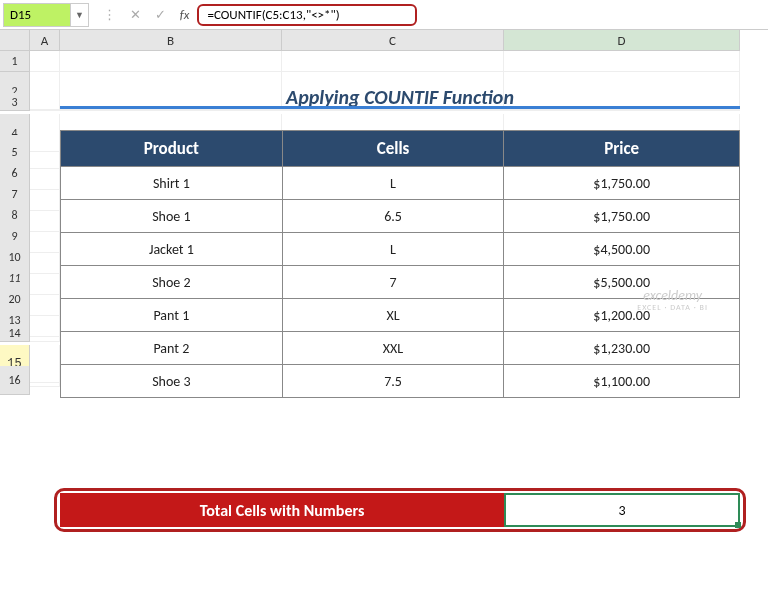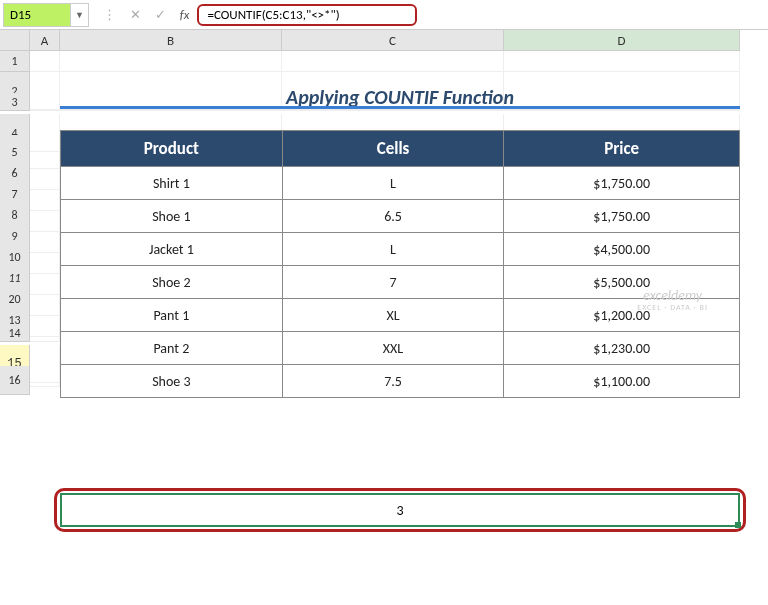--- a/index.html
+++ b/index.html
@@ -348,20 +348,21 @@
         </tr>
         <tr>
           <td>Shoe 3</td>
           <td>7.5</td>
           <td>$1,100.00</td>
         </tr>
       </tbody>
   </table>
 
   <div class="total-row-wrap">
+    <div class="total-label">Total Cells with Numbers</div>
     <div class="total-value">3</div>
   </div>
 
   <div class="watermark">
     <div>exceldemy</div>
     <div class="sub">EXCEL · DATA · BI</div>
   </div>
 
 </div>
 

